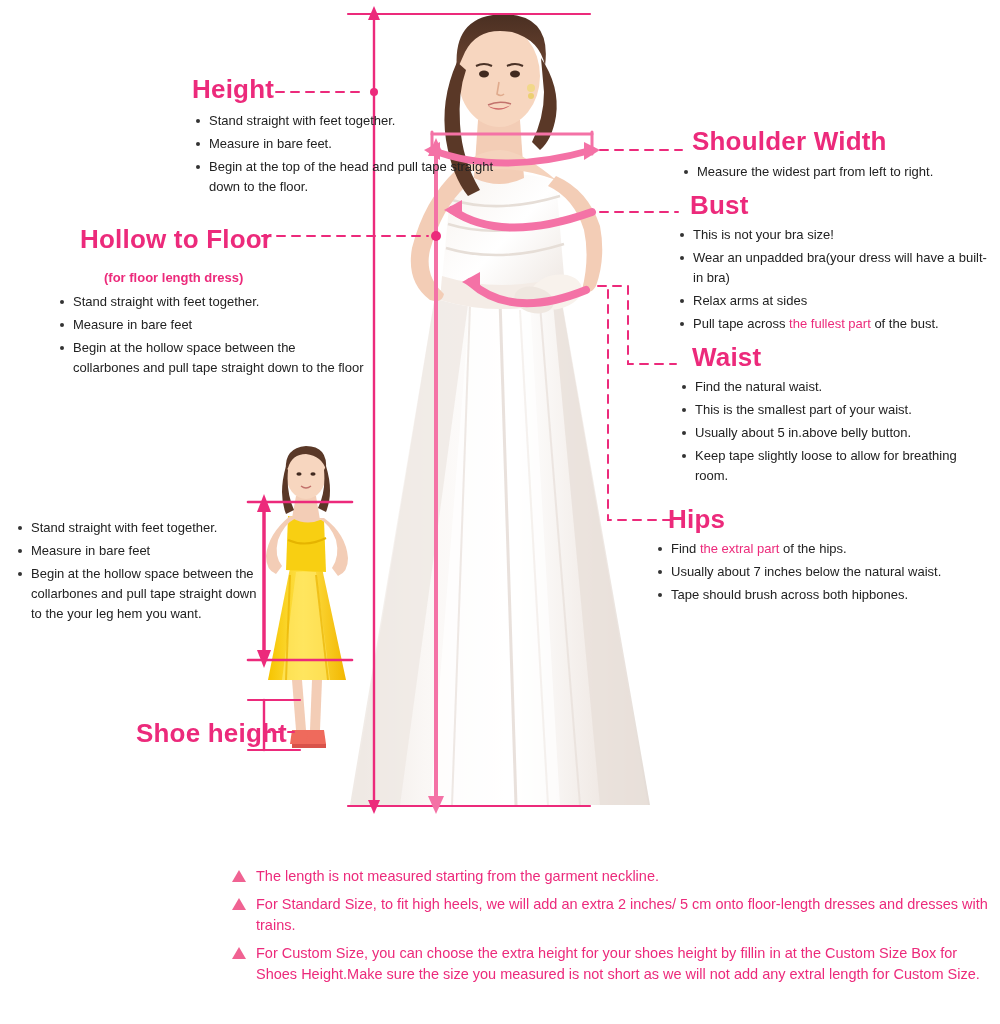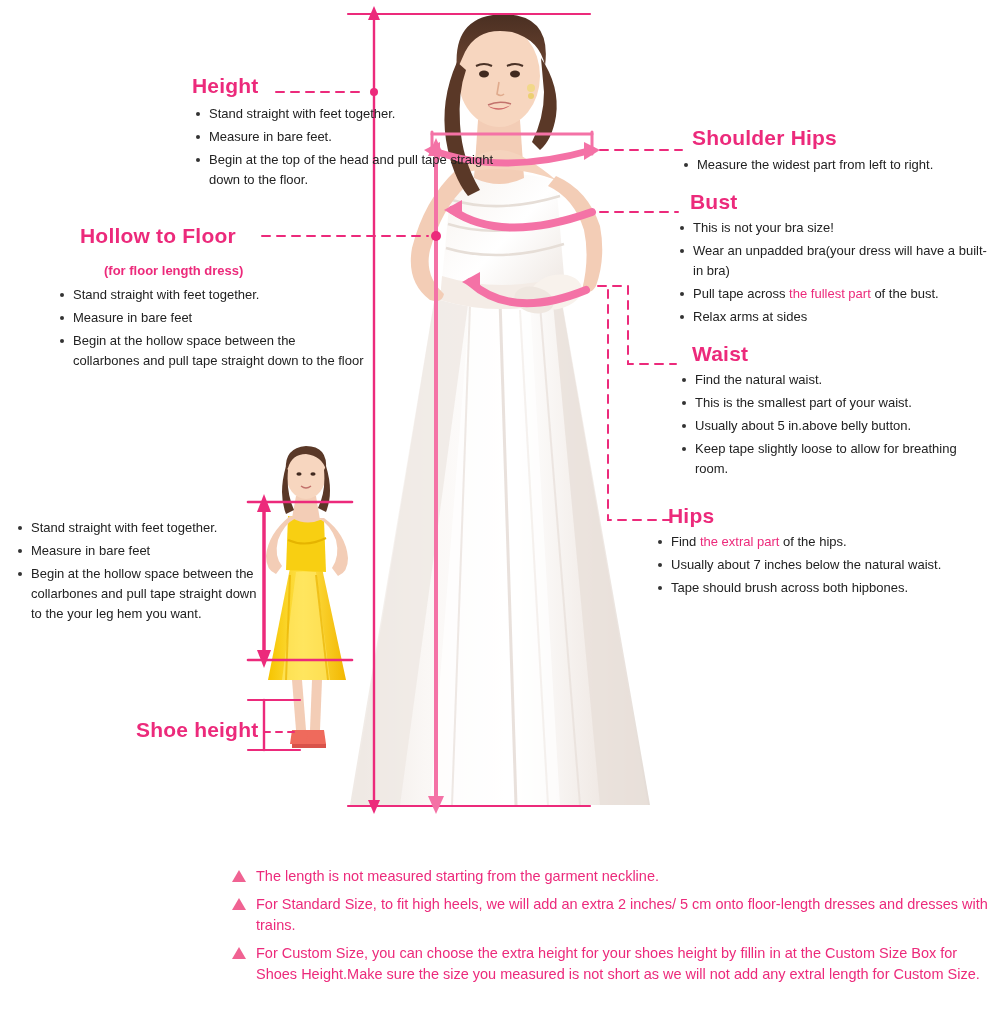--- a/index.html
+++ b/index.html
@@ -19,21 +19,21 @@
   }
   .abs { position: absolute; }
 
   
   #figure-layer { position: absolute; left: 0; top: 0; width: 1000px; height: 1024px; }
 
   
   .heading {
     color: #ec2a7b;
     font-weight: bold;
-    font-size: 21px;
+    font-size: 26px;
     letter-spacing: 0.2px;
     white-space: nowrap;
   }
   .subheading {
     color: #ec2a7b;
     font-weight: bold;
     font-size: 13px;
     white-space: nowrap;
   }
 
@@ -287,33 +287,33 @@
       <li>Measure in bare feet</li>
       <li>Begin at the hollow space between the collarbones and pull tape straight down to the your leg hem  you want.</li>
     </ul>
   </div>
 
   <div class="abs" style="left:136px; top:718px;">
     <div class="heading">Shoe height</div>
   </div>
 
   <div class="abs" style="left:692px; top:126px; width:300px;">
-    <div class="heading">Shoulder Hips</div>
+    <div class="heading">Shoulder Width</div>
     <ul class="bullets" style="margin-top:5px; margin-left:-12px;">
       <li>Measure the widest part from left to right.</li>
     </ul>
   </div>
 
   <div class="abs" style="left:690px; top:190px; width:306px;">
     <div class="heading">Bust</div>
     <ul class="bullets" style="margin-top:4px; margin-left:-14px;">
       <li>This is not your bra size!</li>
       <li>Wear an unpadded bra(your dress will have a built-in bra)</li>
+      <li>Relax arms at sides</li>
       <li>Pull tape across <span class="pink">the fullest part</span> of the bust.</li>
-      <li>Relax arms at sides</li>
     </ul>
   </div>
 
   <div class="abs" style="left:692px; top:342px; width:300px;">
     <div class="heading">Waist</div>
     <ul class="bullets" style="margin-top:4px; margin-left:-14px;">
       <li>Find the natural waist.</li>
       <li>This is the smallest part of your waist.</li>
       <li>Usually about 5 in.above belly button.</li>
       <li>Keep tape slightly loose to allow for breathing room.</li>

